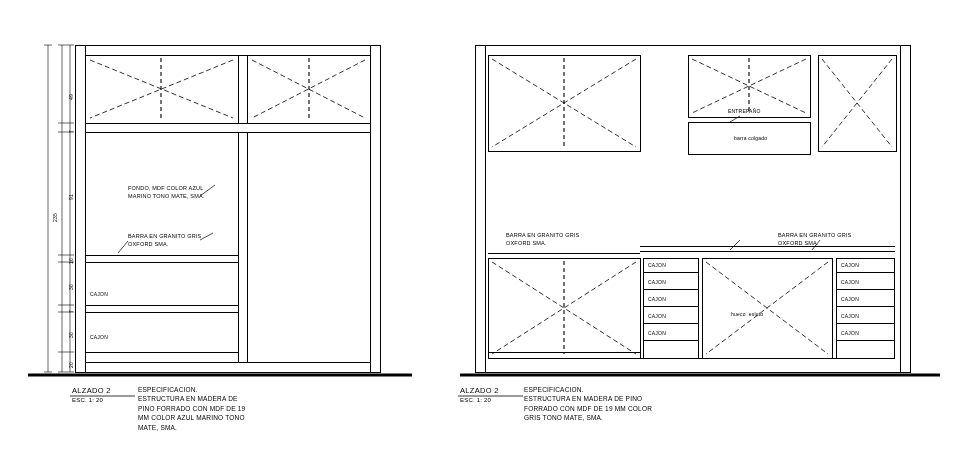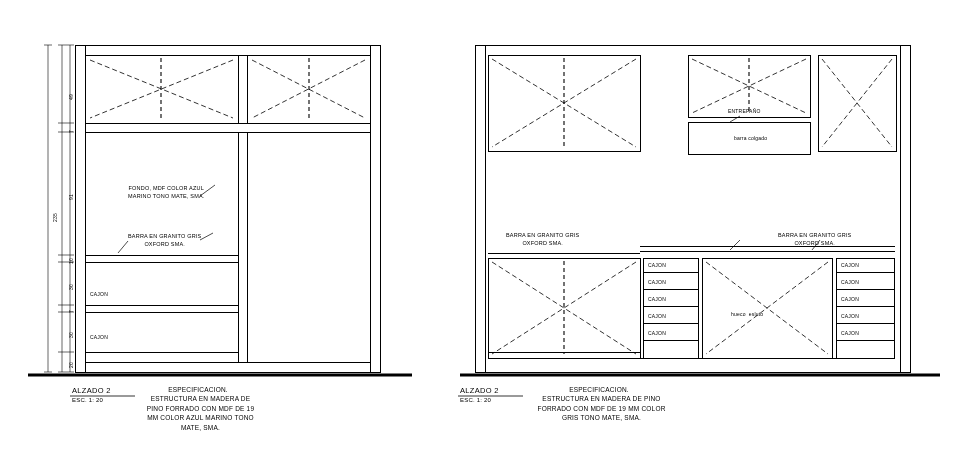--- a/index.html
+++ b/index.html
@@ -18,21 +18,20 @@
   .stage {
     position: absolute;
     left: 0; top: 0;
     width: 960px;
     height: 470px;
   }
   .drawing {
     position: absolute;
     top: 0;
     height: 332px;
-    text-align: center;
   }
   #drawing-left  { left: 0;   width: 440px; }
   #drawing-right { left: 440px; width: 520px; }
 
   svg { display: block; }
 
   .lbl {
     position: absolute;
     font-family: "Liberation Sans", sans-serif;
     font-size: 6.5px;

